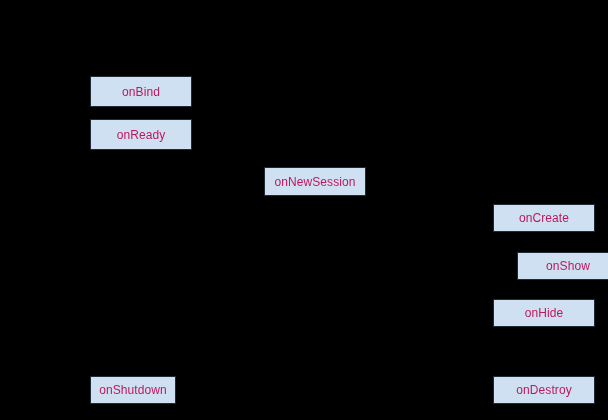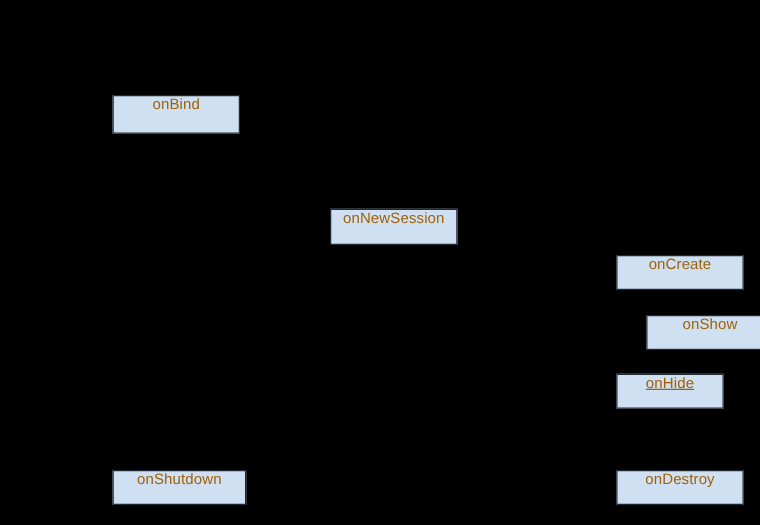--- a/index.html
+++ b/index.html
@@ -18,26 +18,26 @@
     position: relative;
     width: 608px;
     height: 420px;
     background: #000000;
   }
   .lifecycle-node {
     position: absolute;
     box-sizing: border-box;
     background: #cfe0f2;
     border: 1px solid #1f2a37;
-    color: #a16207;
+    color: #be185d;
     font-family: "Liberation Sans", sans-serif;
     font-size: 12px;
     line-height: 1;
     display: flex;
-    align-items: flex-start;
+    align-items: center;
     justify-content: center;
     text-align: center;
     letter-spacing: 0.1px;
     white-space: nowrap;
     user-select: none;
   }
   .node-label {
     display: block;
     pointer-events: none;
   }
@@ -56,38 +56,41 @@
 <div id="diagram-canvas">
 
   <svg class="connector-layer" width="608" height="420" viewBox="0 0 608 420" aria-hidden="true">
     <g stroke="#000000" fill="none" stroke-width="1"></g>
   </svg>
 
   <div class="lifecycle-node" style="left:90px; top:76px; width:102px; height:31px;">
     <span class="node-label">onBind</span>
   </div>
 
+  <div class="lifecycle-node" style="left:90px; top:119px; width:102px; height:31px;">
+    <span class="node-label">onReady</span>
+  </div>
 
   <div class="lifecycle-node" style="left:264px; top:167px; width:102px; height:29px;">
     <span class="node-label">onNewSession</span>
   </div>
 
   <div class="lifecycle-node" style="left:493px; top:204px; width:102px; height:28px;">
     <span class="node-label">onCreate</span>
   </div>
 
   <div class="lifecycle-node" style="left:493px; top:252px; width:102px; height:28px;margin-left:24px;">
     <span class="node-label">onShow</span>
   </div>
 
-  <div class="lifecycle-node" style="left:493px; top:299px; width:86px; height:28px;text-decoration:underline;">
+  <div class="lifecycle-node" style="left:493px; top:299px; width:102px; height:28px;">
     <span class="node-label">onHide</span>
   </div>
 
-  <div class="lifecycle-node" style="left:90px; top:376px; width:107px; height:28px;">
+  <div class="lifecycle-node" style="left:90px; top:376px; width:86px; height:28px;">
     <span class="node-label">onShutdown</span>
   </div>
 
   <div class="lifecycle-node" style="left:493px; top:376px; width:102px; height:28px;">
     <span class="node-label">onDestroy</span>
   </div>
 
 </div>
 
 </body></html>

